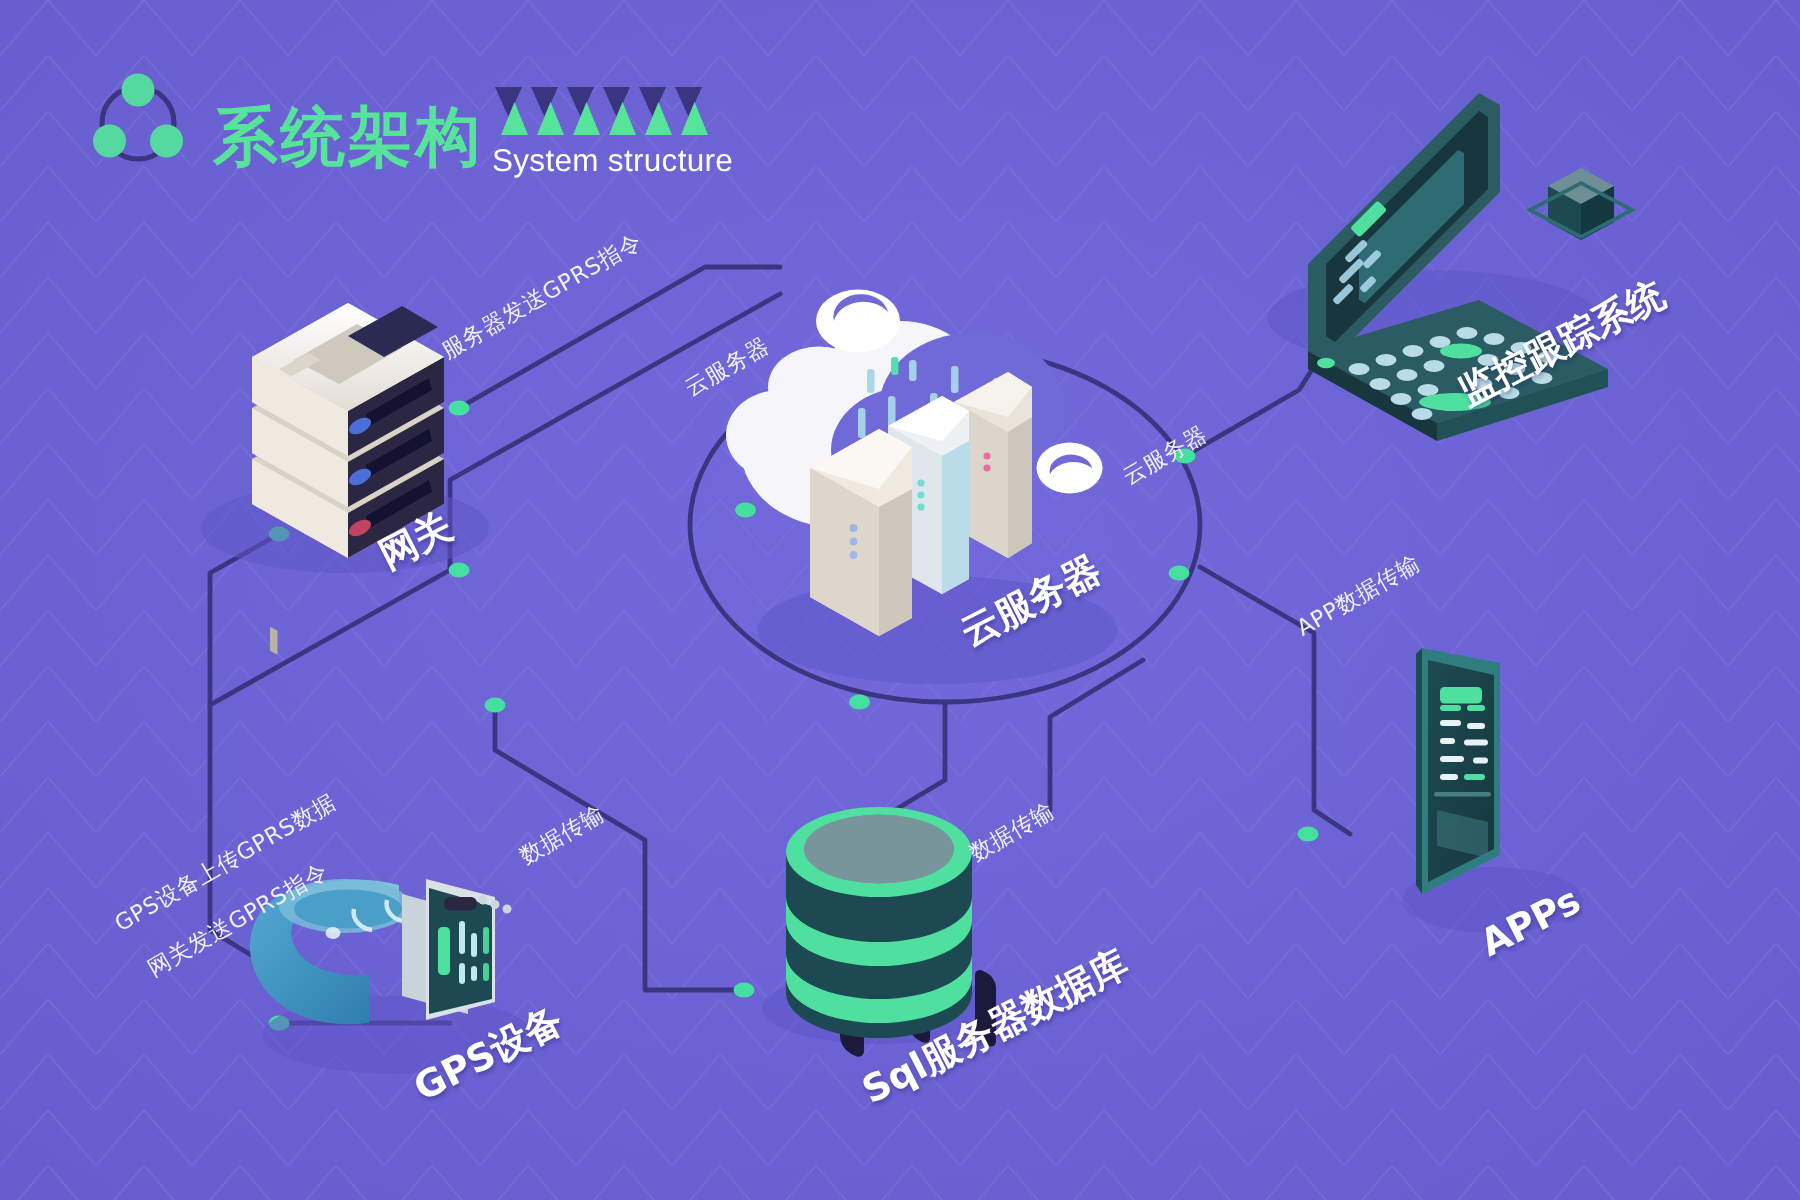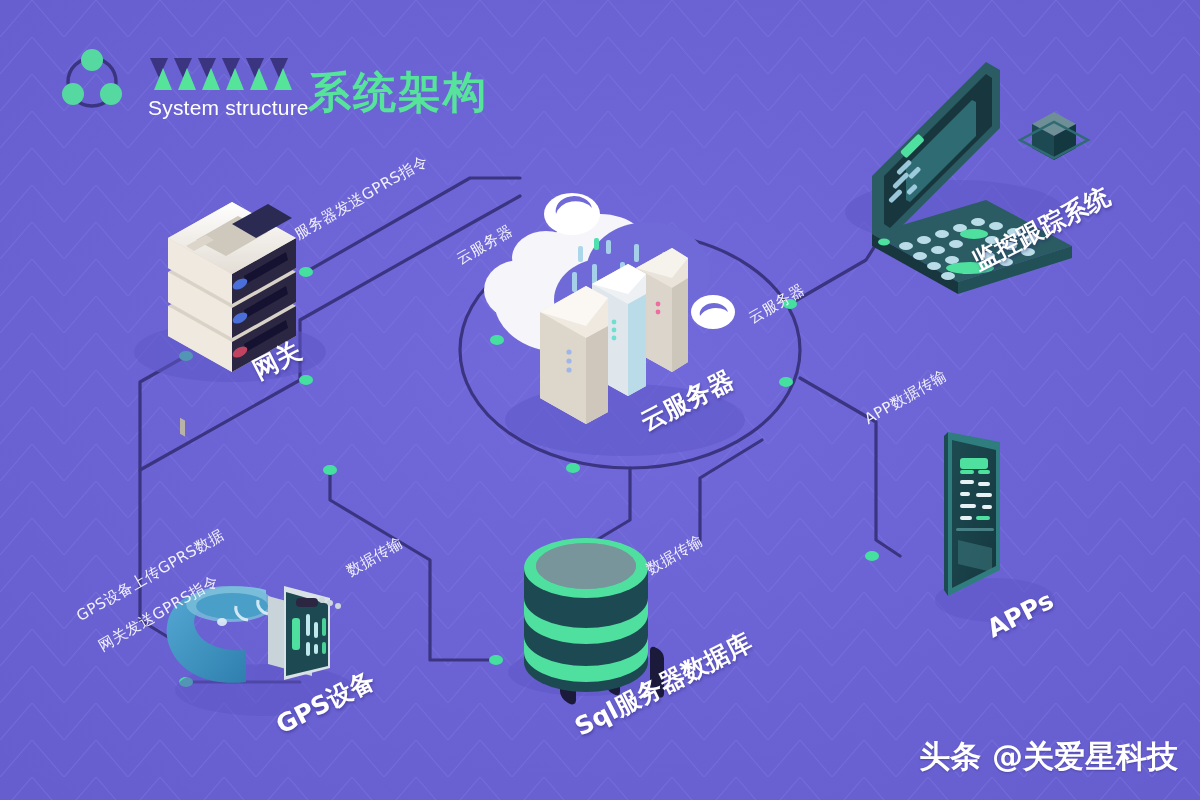--- a/index.html
+++ b/index.html
@@ -397,20 +397,21 @@
   </svg>
 
   <div id="header">
     <svg id="logo-icon" viewBox="0 0 72 66">
       <circle cx="36" cy="34" r="24" fill="none" stroke="#3b3480" stroke-width="3.4"></circle>
       <circle cx="36" cy="12" r="11" fill="#55d9a0"></circle>
       <circle cx="17" cy="46" r="11" fill="#55d9a0"></circle>
       <circle cx="55" cy="46" r="11" fill="#55d9a0"></circle>
     </svg>
     <div id="title-block">
+      <div id="title-cn">系统架构</div>
       <div id="title-deco">
         <svg viewBox="0 0 160 58" width="160" height="58">
           <g fill="#3b3480">
             <polygon points="2,2 20,2 11,22"></polygon>
               <polygon points="26,2 44,2 35,22"></polygon>
             <polygon points="50,2 68,2 59,22"></polygon>
               <polygon points="74,2 92,2 83,22"></polygon>
             <polygon points="98,2 116,2 107,22"></polygon>
               <polygon points="122,2 140,2 131,22"></polygon>
           </g>
@@ -418,35 +419,33 @@
             <polygon points="6,34 24,34 15,12"></polygon>
               <polygon points="30,34 48,34 39,12"></polygon>
             <polygon points="54,34 72,34 63,12"></polygon>
               <polygon points="78,34 96,34 87,12"></polygon>
             <polygon points="102,34 120,34 111,12"></polygon>
               <polygon points="126,34 144,34 135,12"></polygon>
           </g>
         </svg>
         <div id="title-en">System structure</div>
       </div>
-      <div id="title-cn">系统架构</div>
     </div>
   </div>
 
   <div class="node-label" id="label-gateway">网关</div>
   <div class="node-label" id="label-cloud">云服务器</div>
   <div class="node-label" id="label-monitor">监控跟踪系统</div>
   <div class="node-label" id="label-apps">APPs</div>
   <div class="node-label" id="label-gps">GPS设备</div>
   <div class="node-label" id="label-db">Sql服务器数据库</div>
 
   <div class="edge-label" id="edge-server-gprs">服务器发送GPRS指令</div>
   <div class="edge-label" id="edge-cloud-left">云服务器</div>
   <div class="edge-label" id="edge-cloud-right">云服务器</div>
   <div class="edge-label" id="edge-app-data">APP数据传输</div>
   <div class="edge-label" id="edge-gps-upload">GPS设备上传GPRS数据</div>
   <div class="edge-label" id="edge-gw-cmd">网关发送GPRS指令</div>
   <div class="edge-label" id="edge-data-left">数据传输</div>
   <div class="edge-label" id="edge-data-right">数据传输</div>
 
-  <div id="watermark">头条 @关爱星科技</div>
 
 </div>
 
 </body></html>

